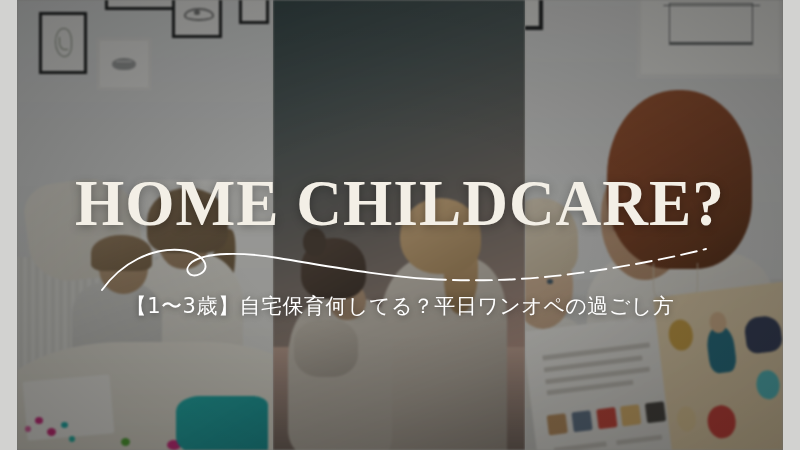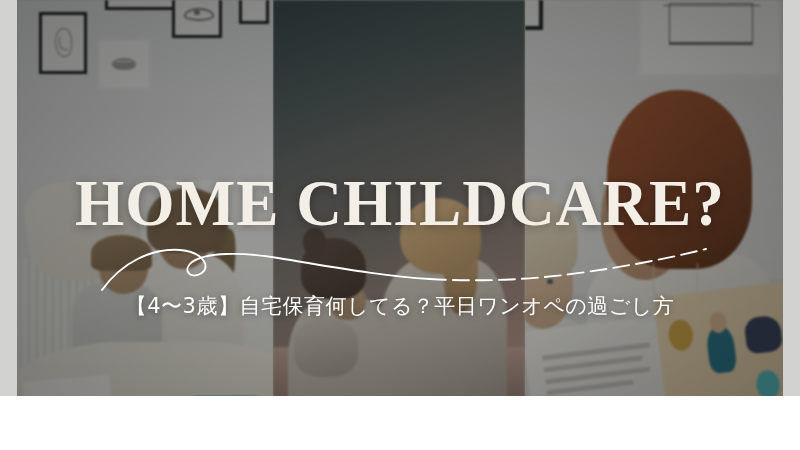--- a/index.html
+++ b/index.html
@@ -11,21 +11,21 @@
     width: 800px;
     height: 450px;
     overflow: hidden;
     font-family: "Liberation Sans", sans-serif;
   }
 
   
   .slide {
     position: relative;
     width: 800px;
-    height: 396px;
+    height: 450px;
     background: #d2d2d0;
     overflow: hidden;
   }
 
   
   .collage {
     position: absolute;
     left: 17px;
     top: 0;
     width: 766px;
@@ -694,16 +694,16 @@
 
     <div class="headline">HOME CHILDCARE?</div>
 
     <div class="flourish">
       <svg width="610" height="46" viewBox="0 0 610 46" fill="none" xmlns="http://www.w3.org/2000/svg" aria-hidden="true">
         <path d="M2 44 C 22 16, 52 2, 80 4 C 104 6, 112 22, 100 28 C 90 33, 82 24, 92 16 C 106 6, 142 6, 178 12 C 228 20, 280 30, 330 33" stroke="#FFFFFF" stroke-width="1.9" stroke-linecap="round" fill="none"></path>
         <path d="M330 33 C 380 36, 432 34, 486 26 C 536 19, 578 10, 606 3" stroke="#FFFFFF" stroke-width="1.9" stroke-linecap="round" fill="none" stroke-dasharray="16 7"></path>
       </svg>
     </div>
 
-    <div class="subtitle">【4〜3歳】自宅保育何してる？平日ワンオペの過ごし方</div>
+    <div class="subtitle">【1〜3歳】自宅保育何してる？平日ワンオペの過ごし方</div>
   </div>
 
 </div>
 
 </body></html>

